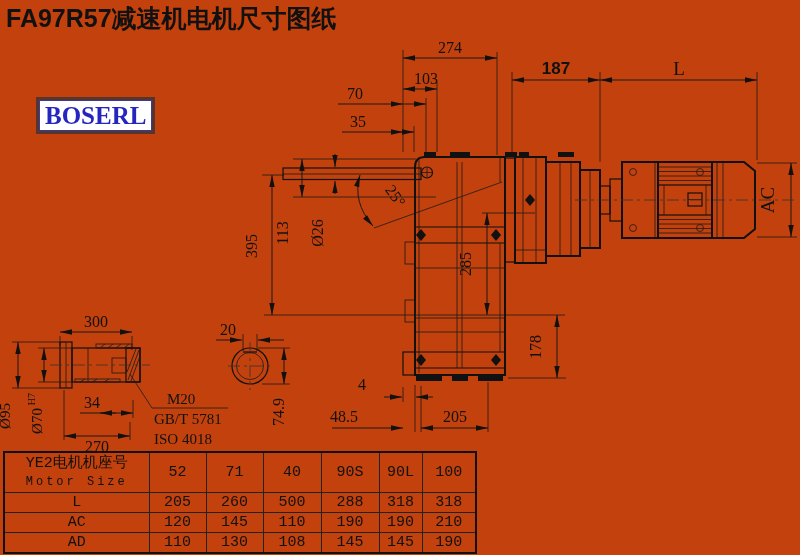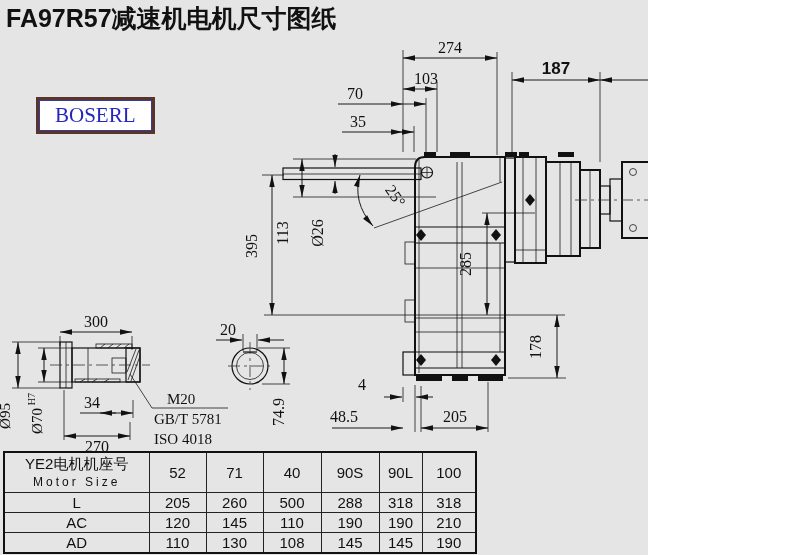--- a/index.html
+++ b/index.html
@@ -1,38 +1,38 @@
 <!DOCTYPE html>
 <html><head>
 <meta charset="utf-8">
 <style>
   html,body{margin:0;padding:0;background:#fff;}
-  #stage{position:relative;width:648px;height:555px;background:#e5e5e5;overflow:hidden;
+  #stage{position:relative;width:800px;height:555px;background:#c2410c;overflow:hidden;
          font-family:"Liberation Sans",sans-serif;}
   #page-title{position:absolute;left:6px;top:2px;font-size:25px;font-weight:bold;color:#111;
               letter-spacing:0px;white-space:nowrap;}
   #logo-box{position:absolute;left:36px;top:97px;border:3px solid #57352c;background:#fff;}
-  #logo-inner{border:1px solid #3a3a9a;padding:0 15px;font-family:"Liberation Serif",serif;
-              font-weight:normal;font-size:21px;line-height:29px;color:#2525c0;}
+  #logo-inner{border:1px solid #3a3a9a;padding:0 5px;font-family:"Liberation Serif",serif;
+              font-weight:bold;font-size:25px;line-height:29px;color:#2525c0;}
   svg{position:absolute;left:0;top:0;}
   svg text{font-family:"Liberation Serif",serif;font-size:15px;fill:#111;}
   text.big{font-size:16px;}
   text.bold{font-family:"Liberation Sans",sans-serif;font-weight:bold;font-size:17px;}
   text.serifL{font-size:19px;}
   text.sup{font-size:10px;}
   .d{stroke:#1a1a1a;stroke-width:1;fill:none;}
   .e{stroke:#1a1a1a;stroke-width:0.8;fill:none;}
   .o{stroke:#111;stroke-width:2;fill:none;}
   .m{stroke:#111;stroke-width:1.2;fill:none;}
   .cl{stroke:#333;stroke-width:0.8;fill:none;stroke-dasharray:12 4 3 4;}
   .blk{fill:#111;stroke:none;}
   #spec-table{position:absolute;left:3px;top:451px;border-collapse:collapse;table-layout:fixed;
               font-size:15px;color:#111;}
   #spec-table td{border:1px solid #222;text-align:center;padding:0;height:19px;overflow:hidden;}
-  #spec-table{border:2px solid #111;}
+  #spec-table{border:2px solid #111;font-family:Liberation Mono, monospace;}
   #spec-table .hdr{height:39px;line-height:19px;}
   #spec-table .en{letter-spacing:3px;font-size:12px;}
 </style>
 </head>
 <body>
 
 <div id="stage">
 
   <div id="page-title">FA97R57减速机电机尺寸图纸</div>
   <div id="logo-box">

